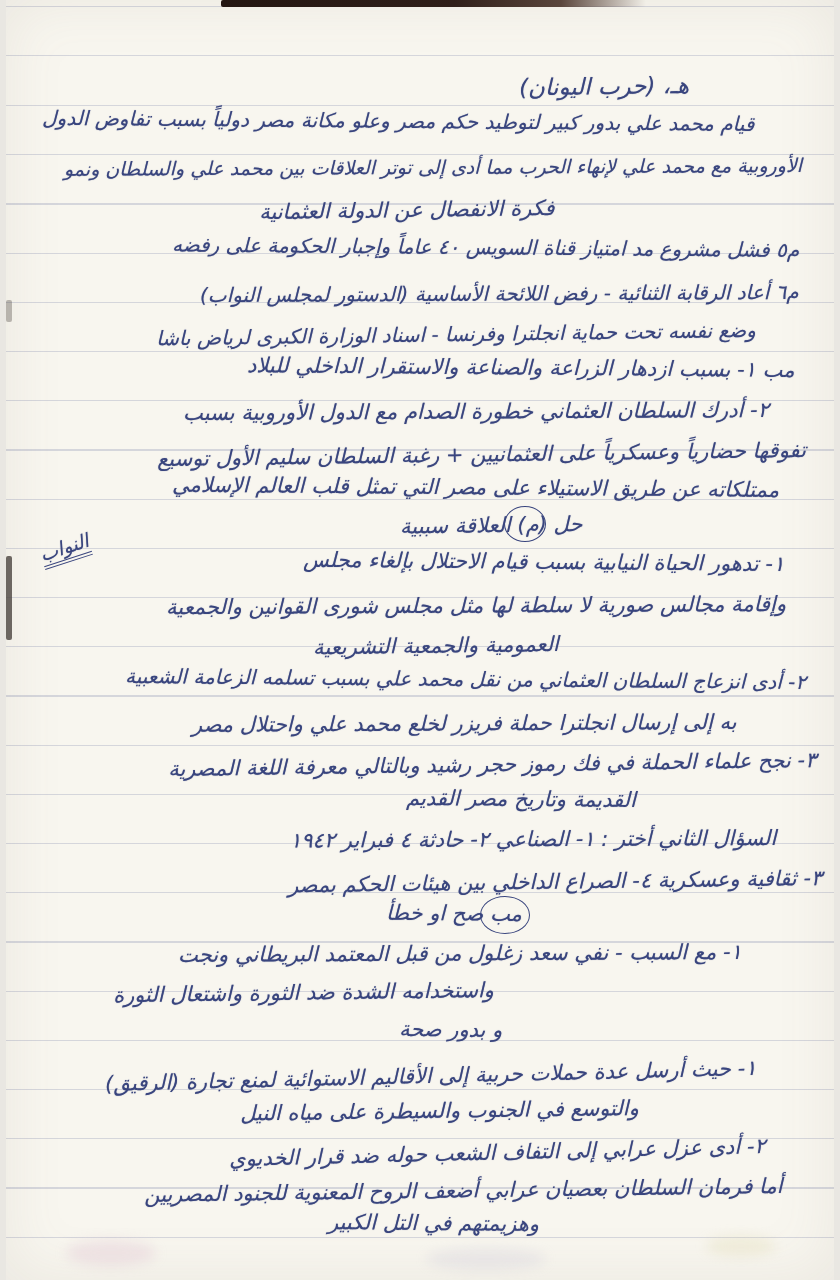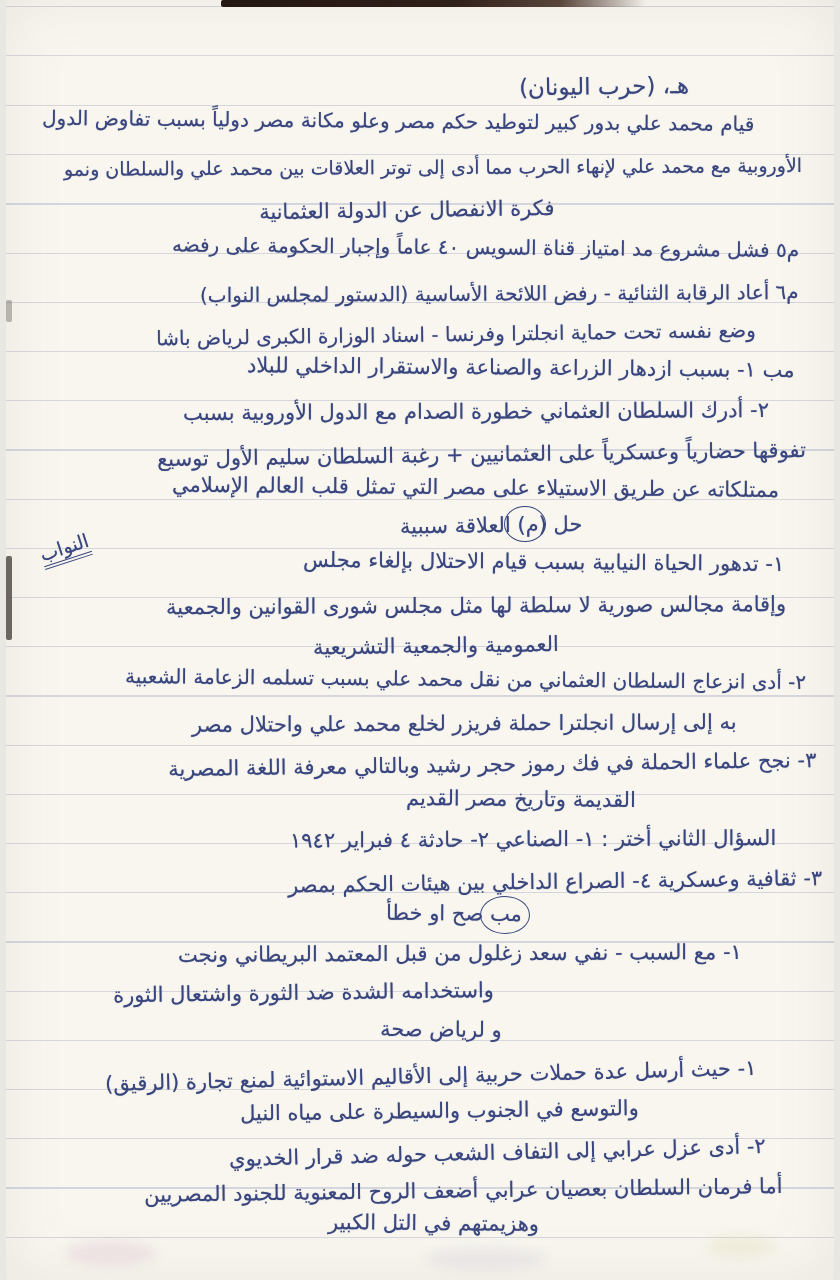--- a/index.html
+++ b/index.html
@@ -9,20 +9,21 @@
     margin:0 auto;
     background-color:#f8f6ef;
     background-image:
       repeating-linear-gradient(180deg,
         rgba(0,0,0,0) 0px, rgba(0,0,0,0) 48px,
         rgba(150,158,184,0.36) 48px, rgba(150,158,184,0.36) 49.2px);
     background-position:0 57px;
     overflow:hidden;
     box-shadow: inset 0 0 60px rgba(120,110,95,0.10);
     font-family:"DejaVu Sans", sans-serif;
+    font-style:italic;
   }
   .hl{
     position:absolute;
     direction:rtl;
     white-space:nowrap;
     color:#39457e;
     text-shadow:0 0 1px rgba(57,69,126,0.55);
     font-size:21px;
     letter-spacing:0px;
     transform-origin:right center;
@@ -84,21 +85,21 @@
   <div class="hl r1" style="top:632px;right:275px;">العمومية والجمعية التشريعية</div>
   <div class="hl r2" style="top:670px;right:28px;font-size:20px;">٢- أدى انزعاج السلطان العثماني من نقل محمد علي بسبب تسلمه الزعامة الشعبية</div>
   <div class="hl r4" style="top:710px;right:98px;">به إلى إرسال انجلترا حملة فريزر لخلع محمد علي واحتلال مصر</div>
   <div class="hl r1" style="top:748px;right:18px;">٣- نجح علماء الحملة في فك رموز حجر رشيد وبالتالي معرفة اللغة المصرية</div>
   <div class="hl r2" style="top:788px;right:198px;">القديمة وتاريخ مصر القديم</div>
   <div class="hl r4" style="top:826px;right:58px;">السؤال الثاني أختر : ١- الصناعي      ٢- حادثة ٤ فبراير ١٩٤٢</div>
   <div class="hl r1" style="top:866px;right:12px;">٣- ثقافية وعسكرية        ٤- الصراع الداخلي بين هيئات الحكم بمصر</div>
   <div class="hl r2" style="top:902px;right:312px;">مب  صح او خطأ</div>
   <div class="hl r4" style="top:940px;right:92px;">١- مع السبب - نفي سعد زغلول من قبل المعتمد البريطاني ونجت</div>
   <div class="hl r1" style="top:978px;right:340px;">واستخدامه الشدة ضد الثورة واشتعال الثورة</div>
-  <div class="hl r2" style="top:1018px;right:332px;">و لرياض صحة</div>
+  <div class="hl r2" style="top:1018px;right:332px;">و بدور صحة</div>
   <div class="hl r3" style="top:1056px;right:78px;">١- حيث أرسل عدة حملات حربية إلى الأقاليم الاستوائية لمنع تجارة (الرقيق)</div>
   <div class="hl r1" style="top:1096px;right:195px;">والتوسع في الجنوب والسيطرة على مياه النيل</div>
   <div class="hl r3" style="top:1134px;right:68px;">٢- أدى عزل عرابي إلى التفاف الشعب حوله ضد قرار الخديوي</div>
   <div class="hl r1" style="top:1174px;right:52px;">أما فرمان السلطان بعصيان عرابي أضعف الروح المعنوية للجنود المصريين</div>
   <div class="hl r2" style="top:1212px;right:295px;">وهزيمتهم في التل الكبير</div>
 
   <div class="margin-note">النواب</div>
 
   <div class="circle-annot" style="top:506px;right:288px;width:40px;height:34px;"></div>
   <div class="circle-annot" style="top:896px;right:304px;width:48px;height:36px;"></div>

